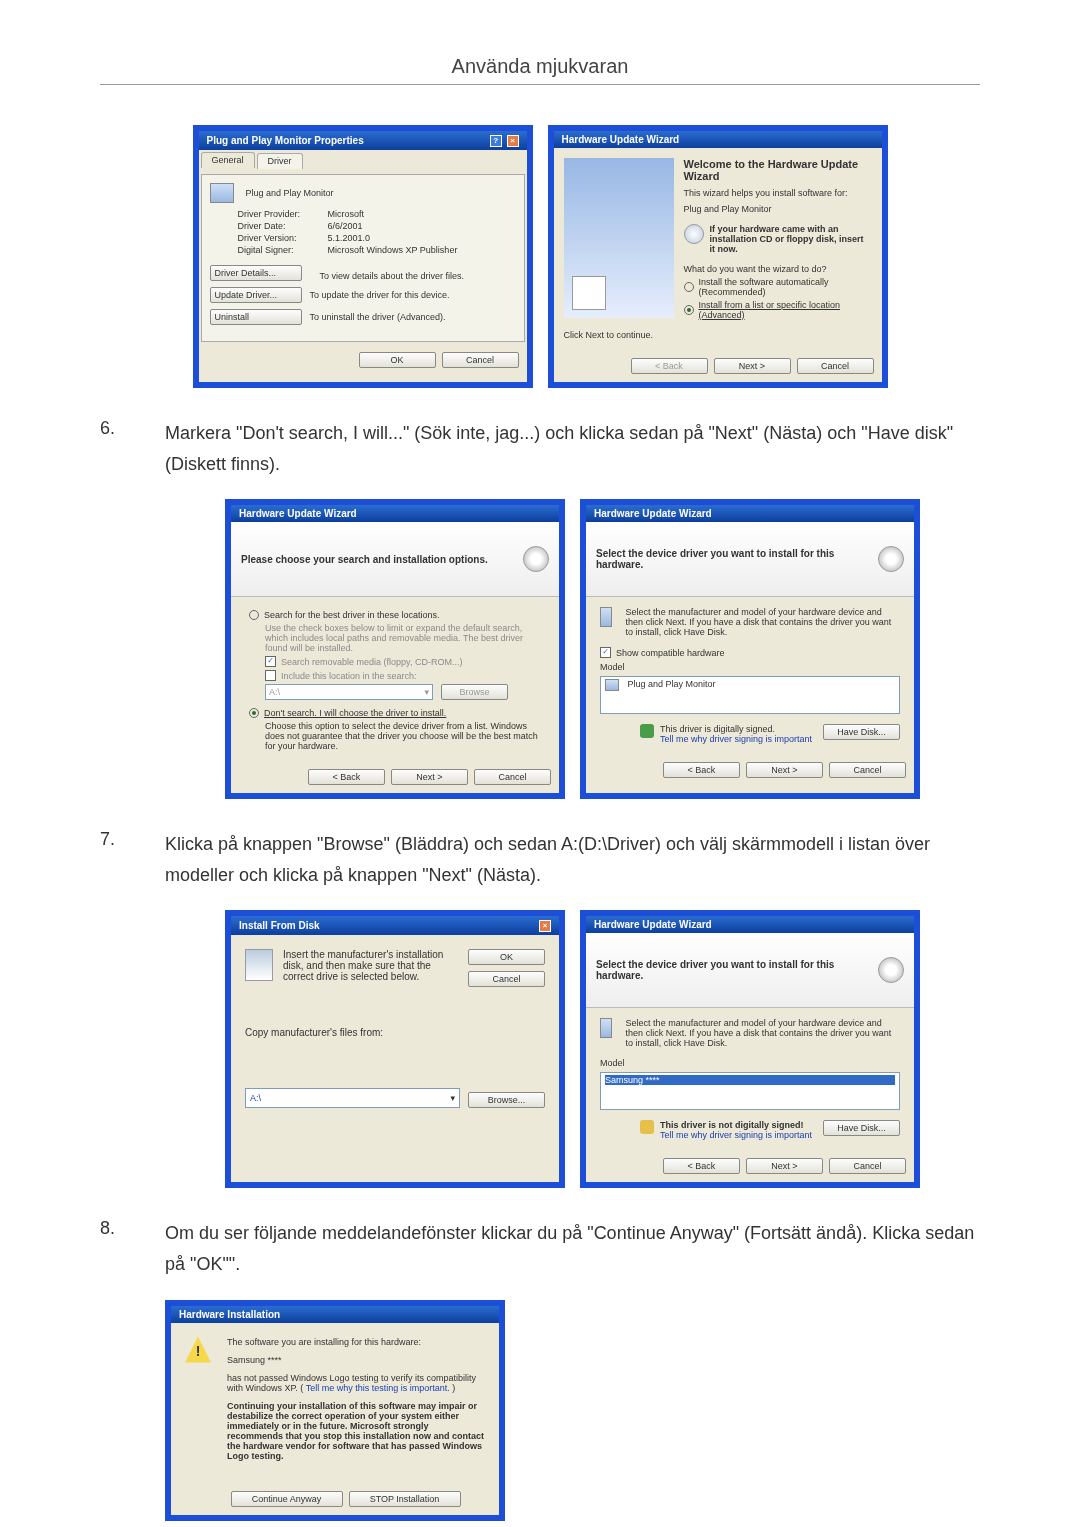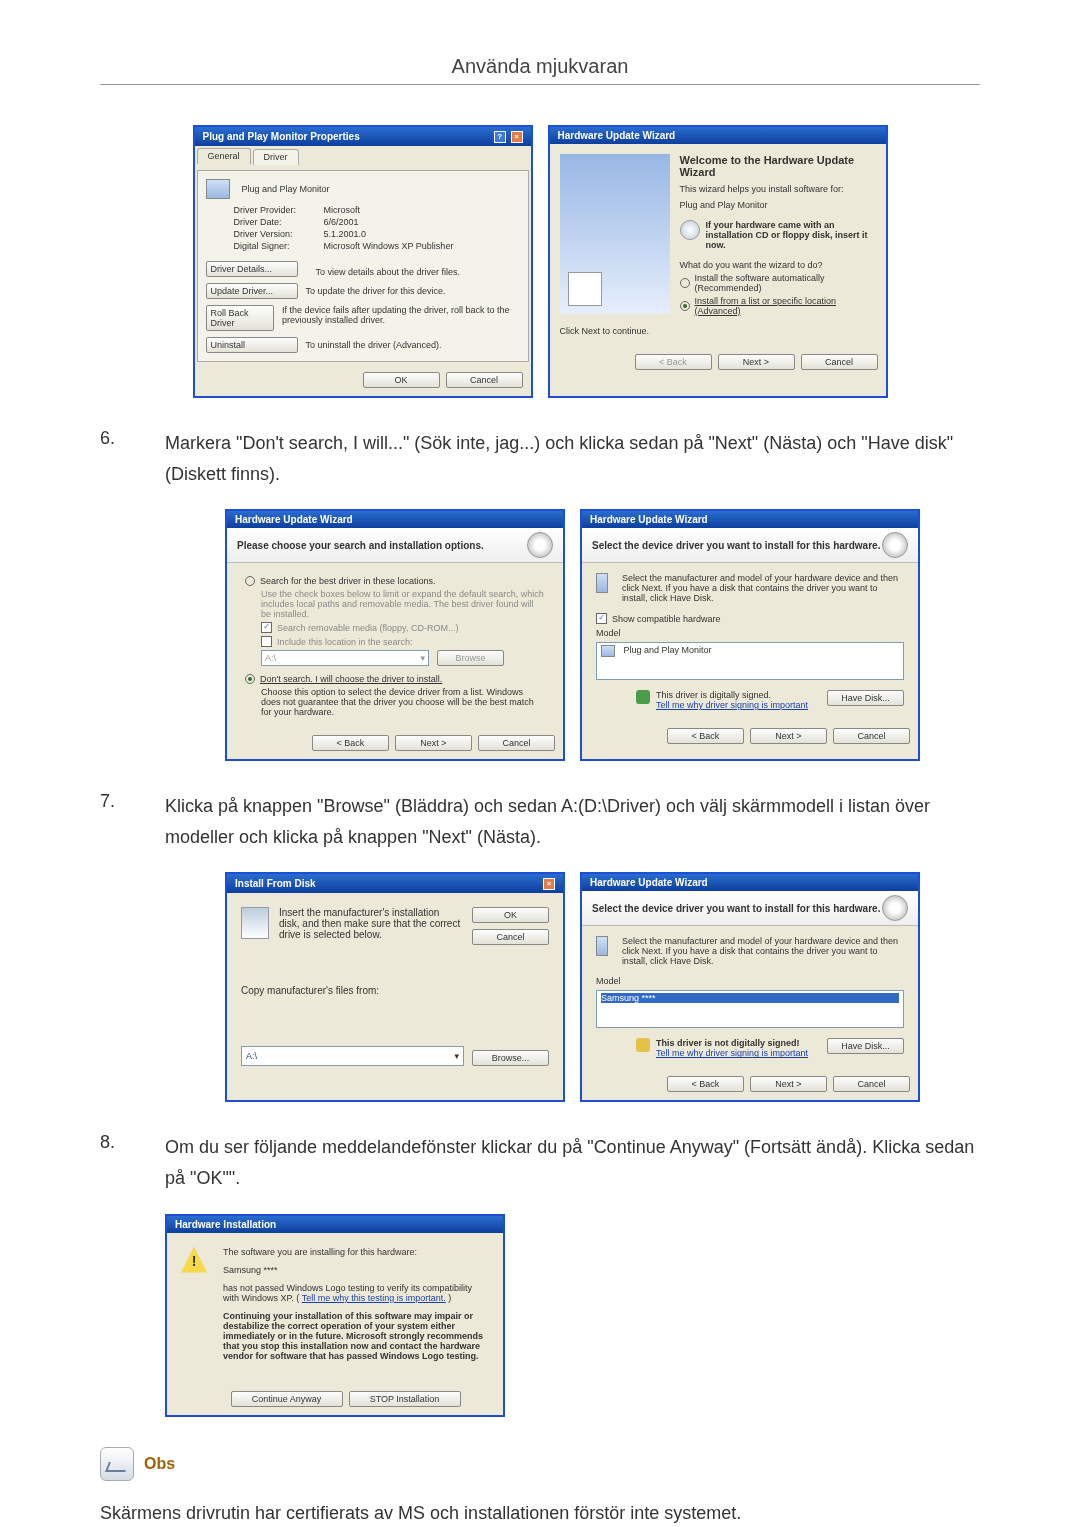--- a/index.html
+++ b/index.html
@@ -43,21 +43,21 @@
     color: #333;
   }
   .screenshot-row {
     display: flex;
     gap: 15px;
     justify-content: center;
     margin: 20px 0 30px 65px;
   }
   .win {
     background: #ece9d8;
-    border: 2px solid #1d4ed8;
+    border: 6px solid #1d4ed8;
     width: 340px;
     box-sizing: border-box;
     font-family: Tahoma, Arial, sans-serif;
     font-size: 9px;
     color: #333;
   }
   .win-title {
     background: linear-gradient(#2a6dcf, #0d3f9e);
     color: #fff;
     font-weight: bold;
@@ -132,21 +132,21 @@
   .wizard-heading { font-weight: bold; font-size: 11px; margin-bottom: 6px; }
   .cd-row { display: flex; gap: 6px; align-items: flex-start; margin: 10px 0; }
   .cd-icon { width: 18px; height: 18px; border-radius: 50%; background: radial-gradient(#fff, #bcd); border: 1px solid #999; flex: none; }
   .radio-line { display: flex; align-items: center; gap: 5px; margin: 3px 0; font-size: 9px; }
   .radio-dot { width: 8px; height: 8px; border: 1px solid #666; border-radius: 50%; flex: none; }
   .radio-dot.checked::after { content: ""; display: block; width: 4px; height: 4px; background: #2a6d2a; border-radius: 50%; margin: 2px; }
   .check-line { display: flex; align-items: center; gap: 5px; margin: 3px 0 3px 16px; font-size: 9px; }
   .check-box { width: 9px; height: 9px; border: 1px solid #666; background: #fff; flex: none; font-size: 8px; line-height: 8px; text-align: center; color: #2a6dcf; }
   .inner-header {
     background: linear-gradient(#fff, #eee);
-    padding: 4px 10px;
+    padding: 24px 10px;
     font-size: 10px;
     font-weight: bold;
     border-bottom: 1px solid #bbb;
     display: flex; align-items: center; justify-content: space-between;
   }
   .wiz-icon {
     width: 24px; height: 24px; flex: none;
     background: radial-gradient(#fff 30%, #ccc 70%);
     border-radius: 50%;
     border: 1px solid #999;
@@ -158,21 +158,21 @@
     margin: 4px 0;
     padding: 2px 4px;
     font-size: 9px;
   }
   .sel-row { background: #316ac5; color: #fff; }
   .sign-row { display: flex; align-items: flex-start; gap: 6px; margin-top: 10px; justify-content: space-between; padding-left: 40px; }
   .sign-info { display: flex; gap: 6px; font-size: 9px; }
   .sign-icon { width: 14px; height: 14px; border-radius: 3px; flex: none; }
   .sign-icon.ok { background: #4a9b4a; }
   .sign-icon.warn { background: #e6c14a; }
-  .link-blue { color: #1a3fb0; text-decoration: underline; }
+  .link-blue { color: #1a3fb0; }
   .install-from-disk .win-body { padding: 14px; }
   .ifd-row { display: flex; gap: 10px; align-items: flex-start; }
   .ifd-icon { width: 26px; height: 30px; background: linear-gradient(#bcd, #fff); border: 1px solid #99a; flex: none; }
   .ifd-text { flex: 1; font-size: 10px; }
   .ifd-btns { display: flex; flex-direction: column; gap: 6px; }
   .copy-row { margin-top: 50px; display: flex; align-items: flex-end; gap: 8px; }
   .copy-input {
     flex: 1; height: 18px; border: 1px solid #7f9db9; background: #fff;
     display: flex; align-items: center; padding: 0 4px; font-size: 9px; color: #1a3fb0;
     justify-content: space-between;
@@ -253,24 +253,20 @@
             <span>Digital Signer:</span>
             <span>Microsoft Windows XP Publisher</span>
           </div>
           <div style="display:flex;gap:18px;align-items:flex-end;margin-bottom:6px;">
             <span class="big-btn" style="margin:0;">Driver Details...</span>
             <span>To view details about the driver files.</span>
           </div>
           <div style="display:flex;gap:8px;align-items:center;margin-bottom:6px;">
             <span class="big-btn" style="margin:0;">Update Driver...</span>
             <span>To update the driver for this device.</span>
-          </div>
-          <div style="display:flex;gap:8px;align-items:flex-start;margin-bottom:6px;">
-            <span class="big-btn" style="margin:0;">Roll Back Driver</span>
-            <span>If the device fails after updating the driver, roll back to the previously installed driver.</span>
           </div>
           <div style="display:flex;gap:8px;align-items:center;">
             <span class="big-btn" style="margin:0;">Uninstall</span>
             <span>To uninstall the driver (Advanced).</span>
           </div>
         </div>
       </div>
       <div class="xp-btn-row">
         <span class="xp-btn">OK</span>
         <span class="xp-btn">Cancel</span>

